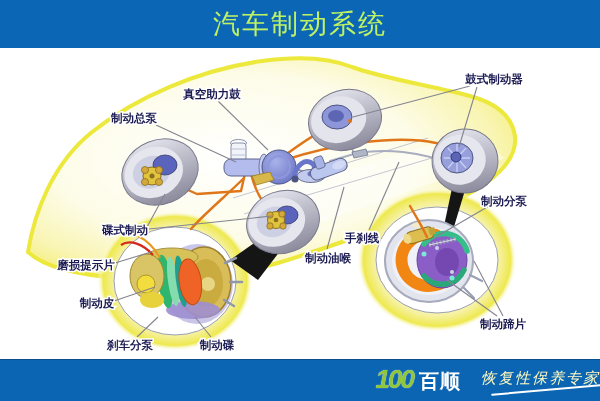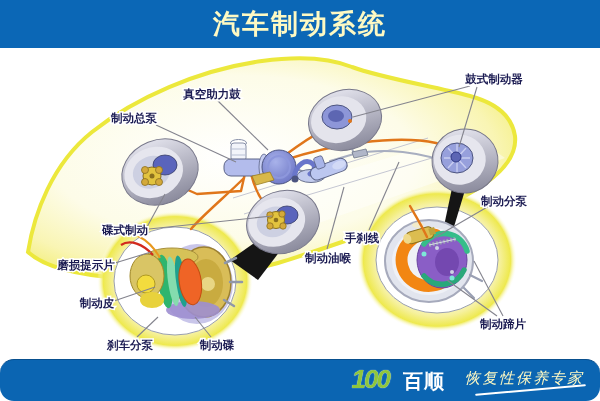--- a/index.html
+++ b/index.html
@@ -5,37 +5,37 @@
   html,body{margin:0;padding:0;}
   body{
     width:600px;height:401px;position:relative;overflow:hidden;
     background:#ffffff;font-family:"Liberation Sans",sans-serif;
   }
   .header{
     position:absolute;top:0;left:0;width:600px;height:48px;
     background:#0b67b6;display:flex;align-items:center;justify-content:center;
   }
   .header h1{
-    margin:0;color:#fef9c3;font-size:27px;font-weight:bold;letter-spacing:2px;
+    margin:0;color:#bef264;font-size:27px;font-weight:normal;letter-spacing:2px;
   }
   .main{
     position:absolute;top:48px;left:0;width:600px;height:311px;background:#ffffff;
   }
   .footer{
     position:absolute;top:359px;left:0;width:600px;height:42px;
     background:#0b65b2;border-top:1px solid #084f8e;box-sizing:border-box;
-    display:flex;align-items:center;justify-content:flex-end;padding-right:16px;border-radius:14px;
+    display:flex;align-items:center;justify-content:flex-end;padding-right:0;
   }
   .brand{display:flex;align-items:baseline;}
   .logo-num{
     color:#8fc63c;font-size:26px;font-weight:900;font-style:italic;
     letter-spacing:-2px;line-height:1;text-shadow:0 0 1px #ffffff;
   }
   .logo-name{
-    color:#ffffff;font-size:20px;font-weight:bold;margin-left:14px;letter-spacing:1px;
+    color:#ffffff;font-size:20px;font-weight:bold;margin-left:6px;letter-spacing:1px;
   }
   .slogan{
     position:relative;color:#fef9c3;font-size:15px;font-style:italic;
     margin-left:20px;letter-spacing:2px;padding-bottom:4px;
   }
   .slogan::after{
     content:"";position:absolute;left:10px;right:-2px;bottom:1px;height:2px;
     background:#ffffff;border-radius:2px;transform:rotate(-5deg);
   }
   svg text.lbl{

